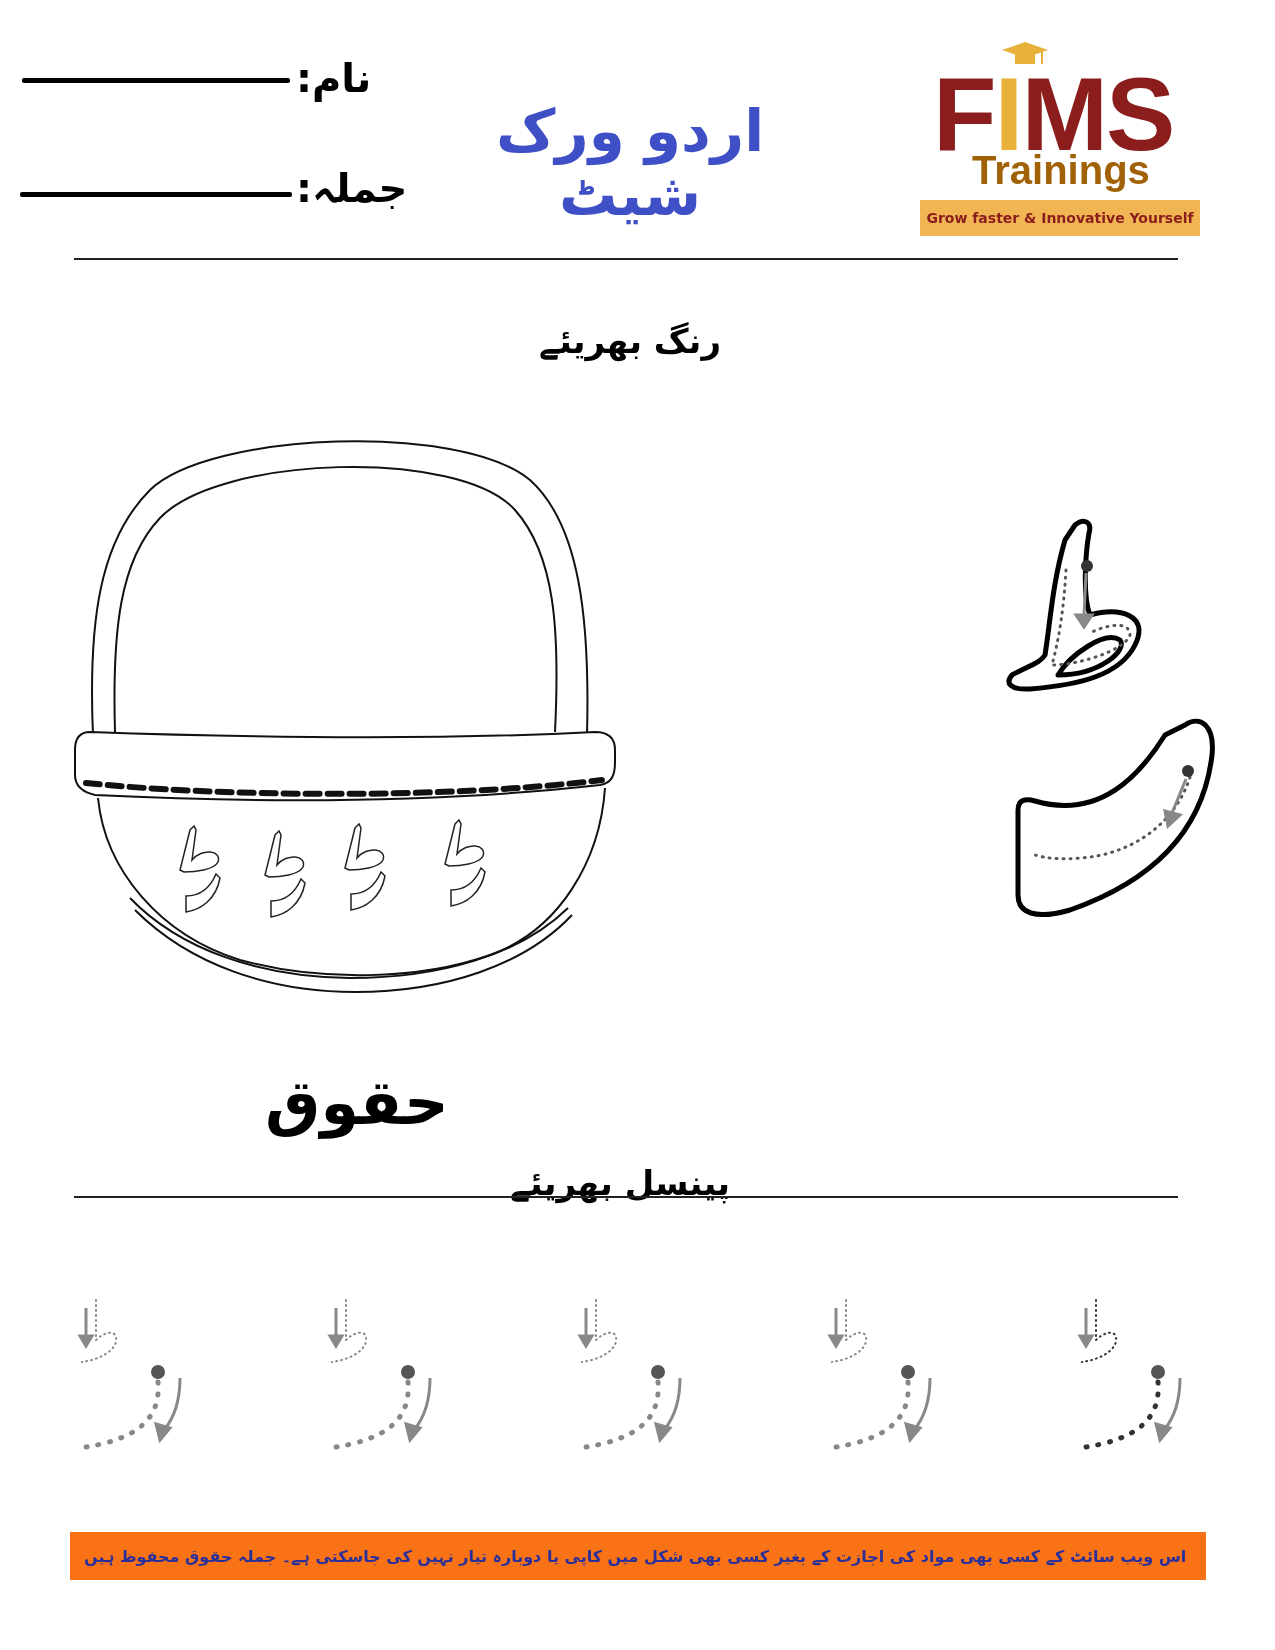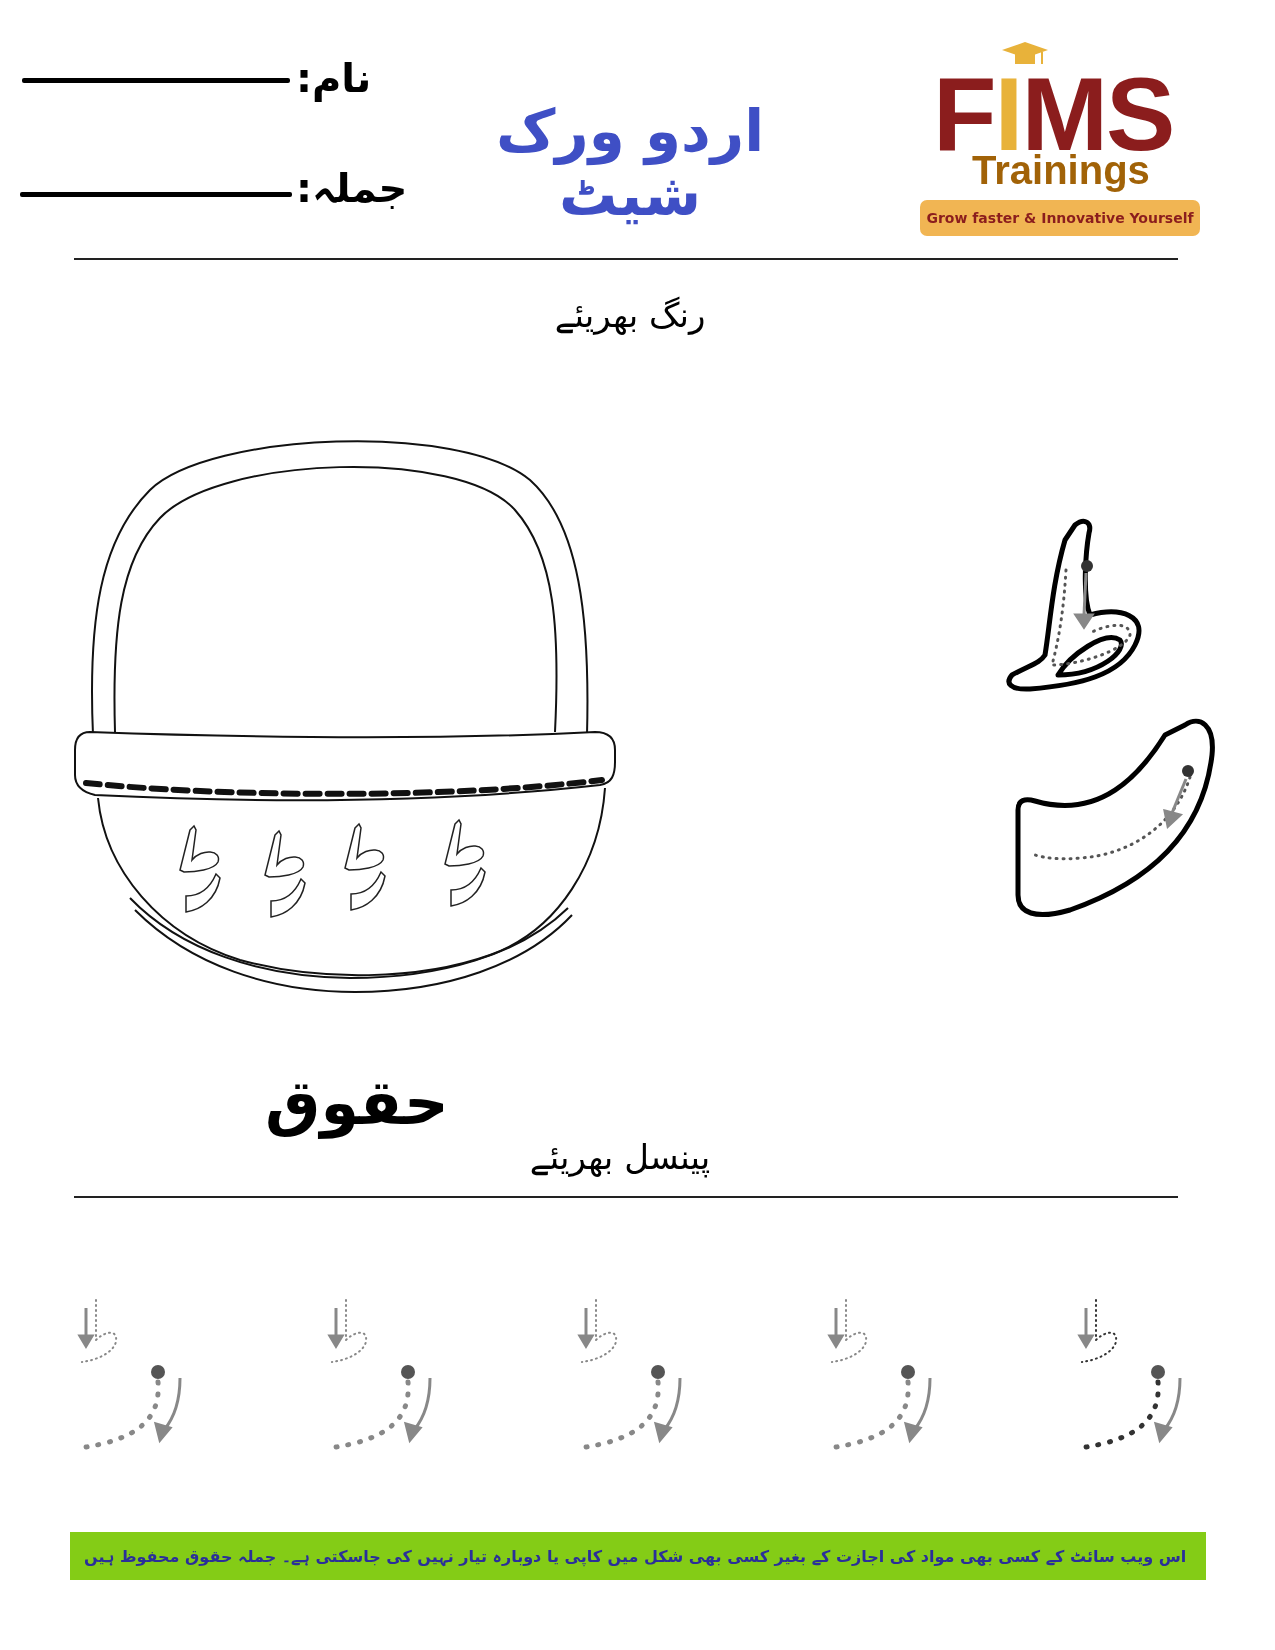--- a/index.html
+++ b/index.html
@@ -21,31 +21,31 @@
 
     
     .logo { position: absolute; left: 920px; top: 42px; width: 280px; height: 190px; }
     .logo-fims { position: absolute; left: 13px; top: 20px; font-family: "Liberation Sans", sans-serif; font-weight: 900;
       font-size: 104px; letter-spacing: -2px; color: #8B1D1D; line-height: 1; text-align: right; }
     .logo-fims .i { color: #E8B23A; }
     .logo-trainings { position: absolute; left: 52px; top: 108px; font-family: "Liberation Sans", sans-serif; font-weight: bold;
       font-size: 40px; color: #a16207; line-height: 1; }
     .logo-tagline { position: absolute; left: 0; top: 158px; width: 280px; height: 36px; background: #F1B553;
       color: #8B1D1D; font-family: "DejaVu Sans", sans-serif; font-weight: bold; font-size: 14px;
-      display: flex; align-items: center; justify-content: center; border-radius: 7px; }
+      display: flex; align-items: center; justify-content: center; }
     .cap { position: absolute; left: 82px; top: 0px; }
 
     .rule { position: absolute; left: 74px; width: 1104px; height: 2px; background: #222; }
 
-    .instr { position: absolute; font-size: 34px; font-weight: normal; text-align: center; line-height: 1; }
+    .instr { position: absolute; font-size: 34px; font-weight: bold; text-align: center; line-height: 1; margin-top: 26px; }
 
     .word { position: absolute; font-size: 62px; font-weight: bold; line-height: 1; }
 
     .footer {
-      position: absolute; left: 70px; top: 1532px; width: 1136px; height: 48px; background: #84cc16;
+      position: absolute; left: 70px; top: 1532px; width: 1136px; height: 48px; background: #f97316;
       display: flex; align-items: center; justify-content: space-between; box-sizing: border-box; padding: 0 14px;
     }
     .footer-note { color: #2A2F9A; font-size: 16px; font-weight: bold; direction: rtl; }
     .footer-url { color: #7A0F0F; font-family: "DejaVu Sans Mono", monospace; font-weight: bold; font-size: 30px; letter-spacing: 0px; }
 
     svg { overflow: visible; }
   </style>
 </head>
 <body>
 

